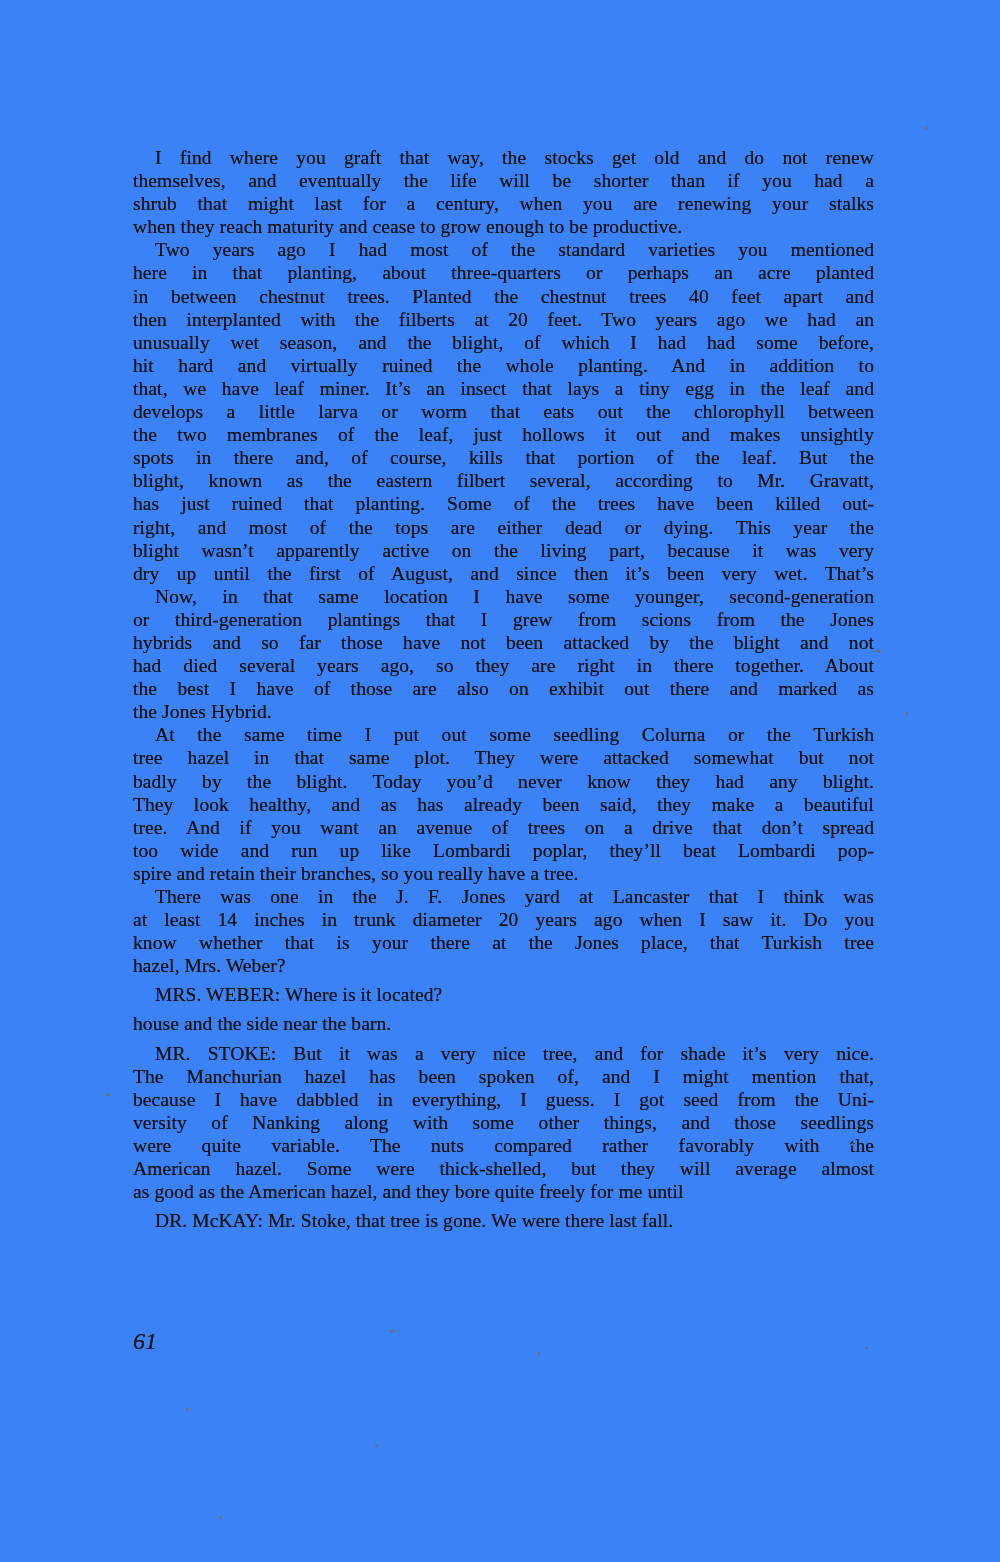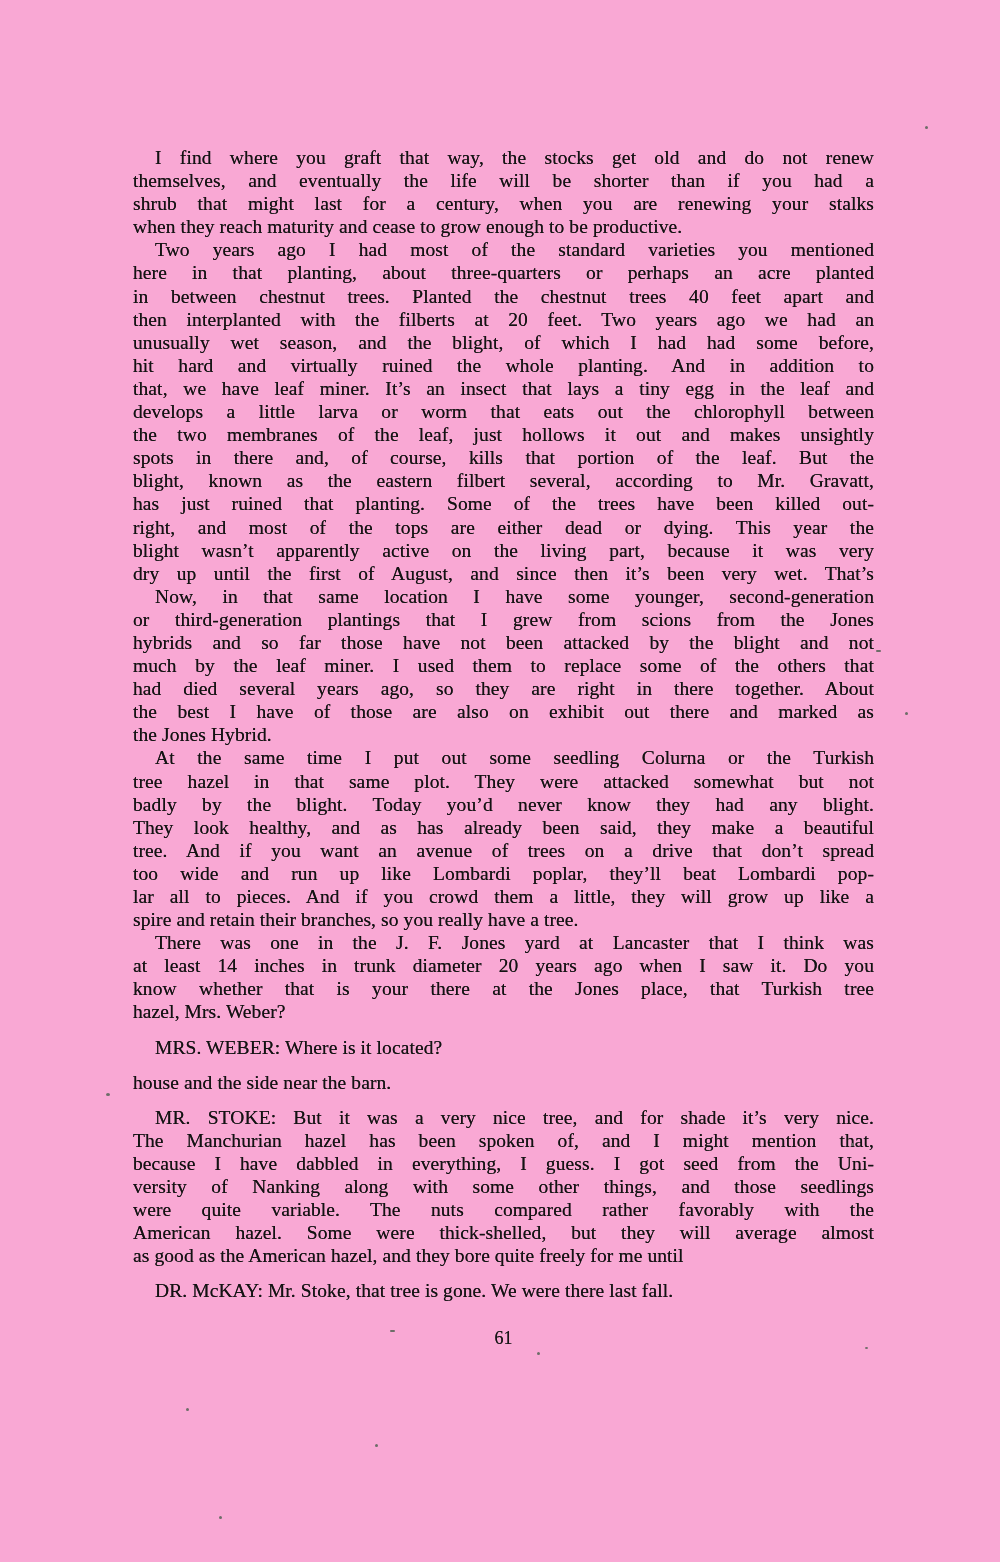--- a/index.html
+++ b/index.html
@@ -4,46 +4,47 @@
 <style>
   html, body { margin: 0; padding: 0; }
   body {
     width: 1000px; height: 1562px;
     background: #fdfdfb;
     font-family: "Liberation Serif", "DejaVu Serif", serif;
   }
   .page {
     position: relative;
     width: 1000px; height: 1562px;
-    background: #f9a8d4;
+    background: #3b82f6;
     color: #131313;
     overflow: hidden;
   }
   .text-block {
     position: absolute;
     left: 133px; top: 146px;
     width: 741px;
     font-size: 19.5px;
     line-height: 23.1px;
     letter-spacing: 0.1px;
     text-shadow: 0 0 0.45px rgba(10,10,10,0.75);
   }
   .para { margin: 0; }
-  .para.dialogue { margin-top: 12px; }
+  .para.dialogue { margin-top: 6px; }
   .line { text-align: justify; text-align-last: justify; white-space: normal; }
   .line.last { text-align-last: auto; }
   .line.first { text-indent: 22px; }
   .pageno {
     position: absolute;
     left: 133px; top: 1328px;
     width: 741px;
-    text-align: center;
-    font-size: 18px;
+    text-align: left;
+    font-size: 24px;
     color: #161616;
     text-shadow: 0 0 0.45px rgba(10,10,10,0.75);
+    font-style: italic;
   }
   .speck {
     position: absolute;
     background: #6d6d68;
     border-radius: 50%;
   }
 </style>
 </head>
 <body>
 
@@ -69,33 +70,31 @@
         <div class="line">blight, known as the eastern filbert several, according to Mr. Gravatt,</div>
         <div class="line">has just ruined that planting. Some of the trees have been killed out-</div>
         <div class="line">right, and most of the tops are either dead or dying. This year the</div>
         <div class="line">blight wasn’t apparently active on the living part, because it was very</div>
         <div class="line">dry up until the first of August, and since then it’s been very wet. That’s</div>
       </div>
       <div class="para">
         <div class="line first">Now, in that same location I have some younger, second-generation</div>
         <div class="line">or third-generation plantings that I grew from scions from the Jones</div>
         <div class="line">hybrids and so far those have not been attacked by the blight and not</div>
-        <div class="line">much by the leaf miner. I used them to replace some of the others that</div>
         <div class="line">had died several years ago, so they are right in there together. About</div>
         <div class="line">the best I have of those are also on exhibit out there and marked as</div>
         <div class="line last">the Jones Hybrid.</div>
       </div>
       <div class="para">
         <div class="line first">At the same time I put out some seedling Colurna or the Turkish</div>
         <div class="line">tree hazel in that same plot. They were attacked somewhat but not</div>
         <div class="line">badly by the blight. Today you’d never know they had any blight.</div>
         <div class="line">They look healthy, and as has already been said, they make a beautiful</div>
         <div class="line">tree. And if you want an avenue of trees on a drive that don’t spread</div>
         <div class="line">too wide and run up like Lombardi poplar, they’ll beat Lombardi pop-</div>
-        <div class="line">lar all to pieces. And if you crowd them a little, they will grow up like a</div>
         <div class="line last">spire and retain their branches, so you really have a tree.</div>
       </div>
       <div class="para">
         <div class="line first">There was one in the J. F. Jones yard at Lancaster that I think was</div>
         <div class="line">at least 14 inches in trunk diameter 20 years ago when I saw it. Do you</div>
         <div class="line">know whether that is your there at the Jones place, that Turkish tree</div>
         <div class="line last">hazel, Mrs. Weber?</div>
       </div>
       <div class="para dialogue">
         <div class="line first last">MRS. WEBER: Where is it located?</div>

